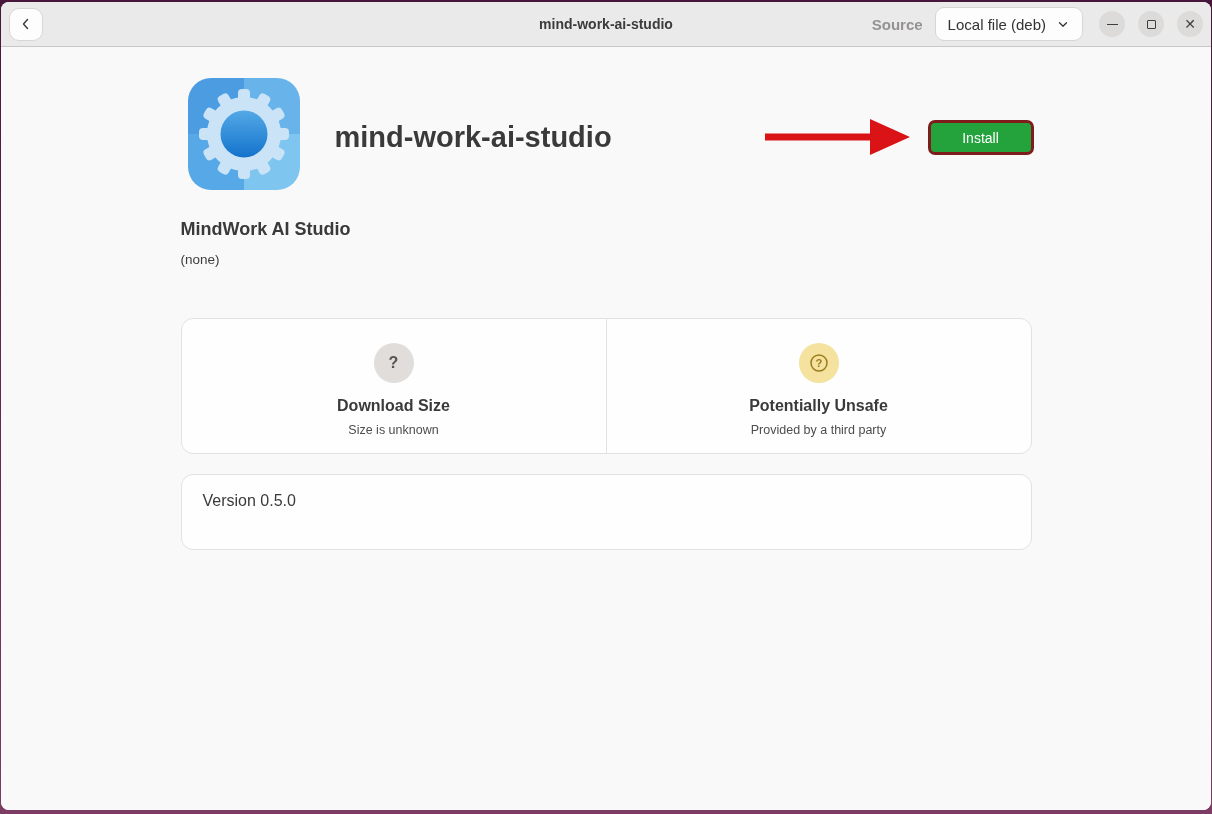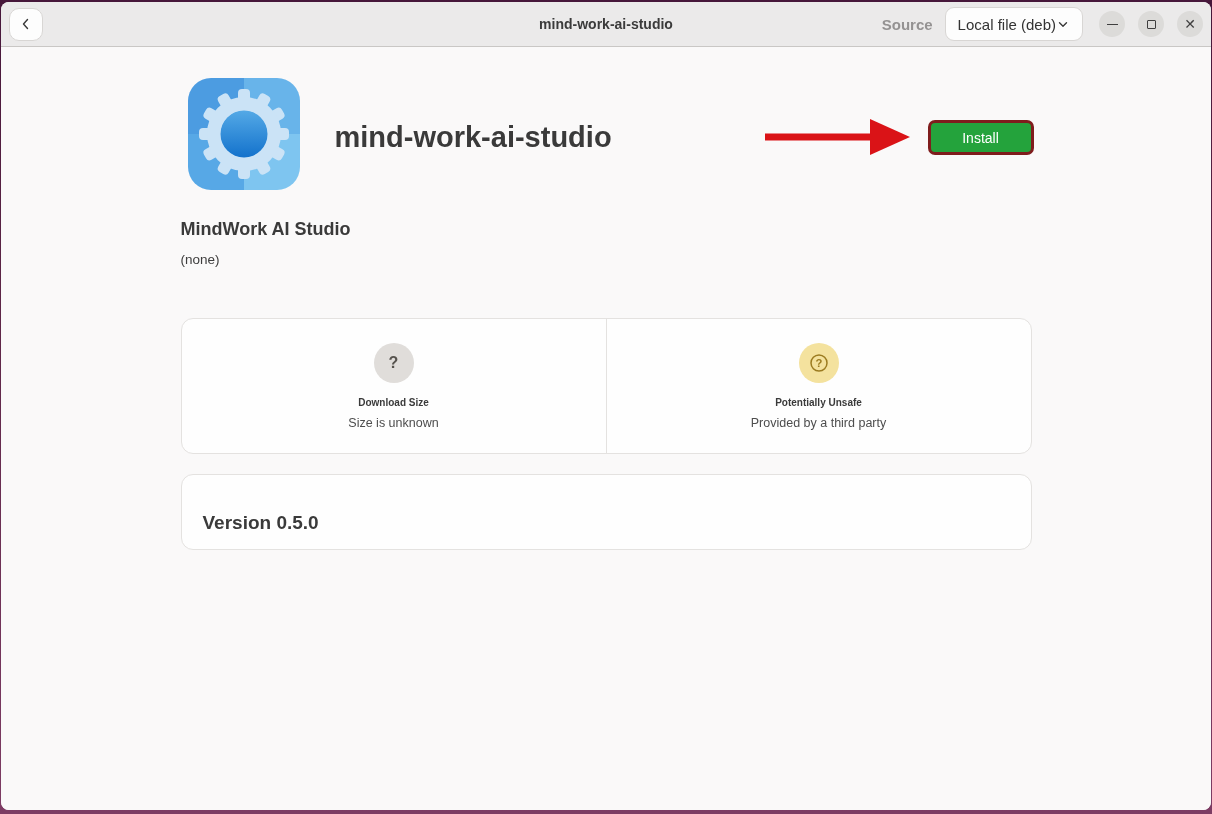--- a/index.html
+++ b/index.html
@@ -29,21 +29,21 @@
     cursor:pointer;
   }
   .hb-title {
     position:absolute; left:0; right:0; text-align:center;
     font-size:14px; font-weight:bold; color:#3b3b3b; pointer-events:none;
   }
   .hb-right { margin-left:auto; display:flex; align-items:center; gap:12px; z-index:2; }
   .source-label { font-size:15px; color:#949292;font-weight:bold; }
   .source-dropdown {
     height:34px; background:#fdfdfd; border:1px solid #d8d6d4; border-radius:9px;
-    display:flex; align-items:center; gap:0; padding:0 12px;
+    display:flex; align-items:center; gap:10px; padding:0 12px;
     font-size:15px; color:#333; cursor:pointer;
   }
   .win-controls { display:flex; align-items:center; gap:13px; margin-left:4px; }
   .wc-btn {
     width:26px; height:26px; border-radius:50%; background:#dcdbd9;
     display:flex; align-items:center; justify-content:center; cursor:pointer;
     color:#3f3f3f;
   }
   .glyph-min { width:11px; height:0; border-top:1.6px solid #3f3f3f; display:block; }
   .glyph-max { width:9px; height:9px; border:1.4px solid #3f3f3f; border-radius:1px; display:block; }
@@ -75,24 +75,24 @@
     padding-top:24px; cursor:default;
   }
   .tile + .tile { border-left:1px solid #e4e2e0; }
   .tile-circle {
     width:40px; height:40px; border-radius:50%;
     display:flex; align-items:center; justify-content:center;
   }
   .circle-gray { background:#e0ddda; }
   .circle-yellow { background:#f4e29e; }
   .tile-q { font-size:16px; font-weight:bold; color:#57534e; }
-  .tile-title { margin-top:14px; font-size:10px; font-weight:bold; color:#3a3a3a; }
+  .tile-title { margin-top:14px; font-size:16px; font-weight:bold; color:#3a3a3a; }
   .tile-sub { margin-top:8px; font-size:12.5px; color:#4d4d4d; }
   .version-card { top:427px; height:76px; padding:17px 21px; }
-  .version-title { font-size:19px; font-weight:bold; color:#3a3a3a;margin-top:20px; }
+  .version-title { font-size:16px; font-weight:normal; color:#3a3a3a; }
   .version-sub { margin-top:8px; font-size:15px; color:#767472; }
   .website-row { top:525px; height:54px; display:flex; align-items:center; padding:0 20px; cursor:pointer; }
   .website-label { margin-left:14px; font-size:15px; color:#333; }
   .website-spacer { flex:1; }
   svg { display:block; }
 </style>
 </head>
 <body>
 
 <div class="window">

